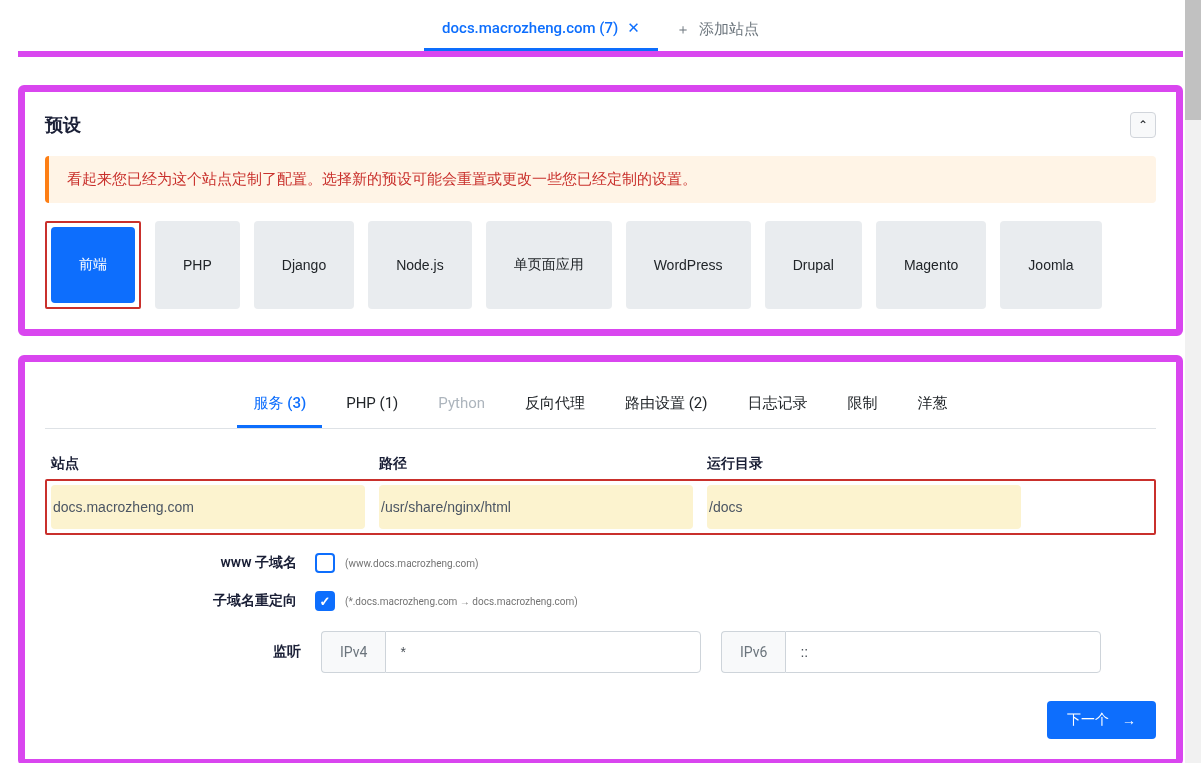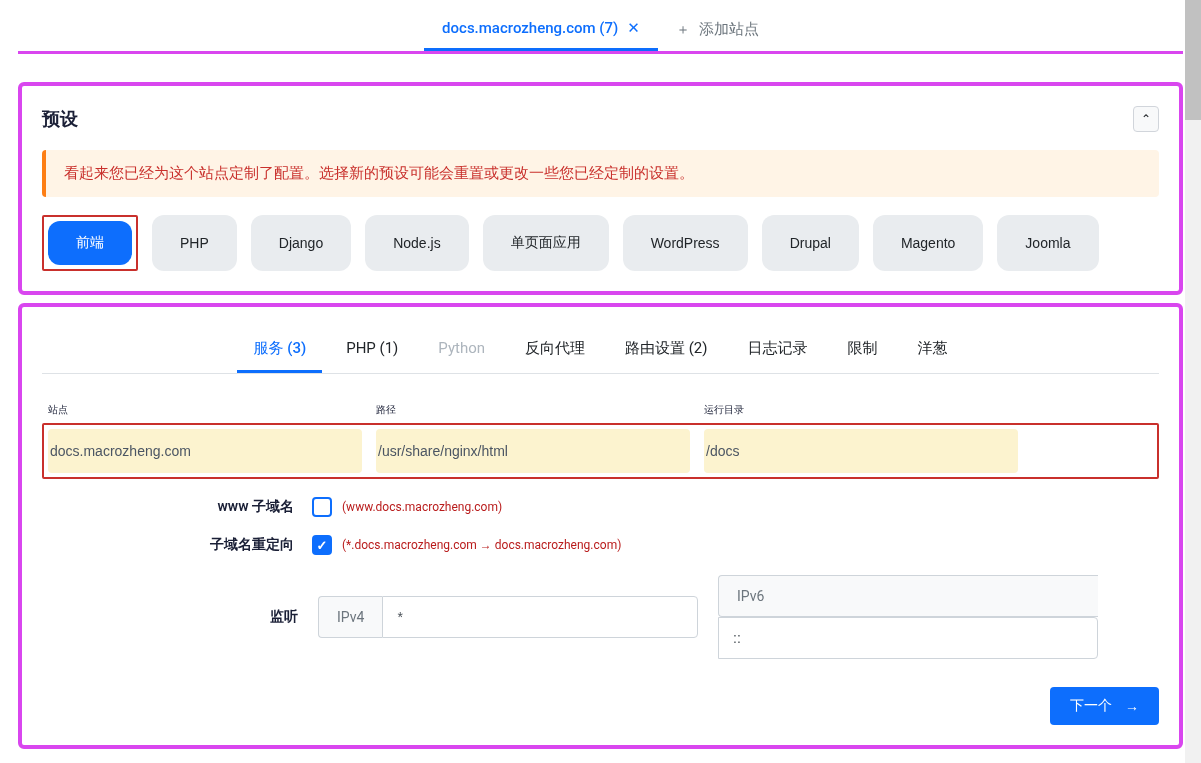--- a/index.html
+++ b/index.html
@@ -1,51 +1,51 @@
 <!DOCTYPE html>
 <html><head>
 <meta charset="utf-8">
 <style>
 * { box-sizing: border-box; margin: 0; padding: 0; }
 body { font-family: -apple-system, BlinkMacSystemFont, "Segoe UI", Roboto, "Helvetica Neue", Arial, sans-serif; background: #fff; color: #212529; font-size: 14px; }
 .page { width: 1185px; margin: 0 auto; padding: 0 10px; position: relative; }
 .scrollbar { position: fixed; right: 0; top: 0; width: 16px; height: 763px; background: #f1f1f1; }
 .scrollbar-thumb { width: 16px; height: 120px; background: #c1c1c1; position: absolute; top: 0; }
-.tabs-top { display: flex; align-items: center; justify-content: center; border-bottom: 3px solid #d946ef; padding: 8px 0 0 0; margin-bottom: 28px; }
+.tabs-top { display: flex; align-items: center; justify-content: center; border-bottom: 6px solid #d946ef; padding: 8px 0 0 0; margin-bottom: 28px; }
 .tab-top-item { padding: 11px 18px; font-size: 15px; color: #495057; cursor: pointer; display: flex; align-items: center; gap: 6px; }
 .tab-top-item.active { color: #0d6efd; border-bottom: 3px solid #0d6efd; font-weight: 500; }
 .tab-close { font-size: 15px; color: #0d6efd; margin-left: 3px; }
 .add-site { color: #6c757d; }
 .plus { font-size: 14px; margin-right: 3px; }
-.card { border: 4px solid #d946ef; border-radius: 6px; padding: 20px; margin-bottom: 8px; background: #fff; }
+.card { border: 7px solid #d946ef; border-radius: 6px; padding: 20px; margin-bottom: 19px; background: #fff; }
 .card-header { display: flex; justify-content: space-between; align-items: center; margin-bottom: 18px; }
 .card-title { font-size: 18px; font-weight: 700; color: #1a1f36; }
 .collapse-btn { width: 26px; height: 26px; border: 1px solid #d1d5db; border-radius: 4px; background: #f8f9fa; display: flex; align-items: center; justify-content: center; cursor: pointer; font-size: 12px; }
 .alert-warning { border-left: 4px solid #fd7e14; background: #fff4e6; color: #c9302c; padding: 14px 18px; border-radius: 4px; margin-bottom: 18px; font-size: 15px; }
 .preset-row { display: flex; flex-wrap: wrap; gap: 14px; }
-.preset-btn { padding: 13px 28px; border-radius: 12px; background: #e9ecef; color: #212529; border: none; font-size: 14px; cursor: pointer; }
+.preset-btn { padding: 29px 28px; border-radius: 4px; background: #e9ecef; color: #212529; border: none; font-size: 14px; cursor: pointer; }
 .preset-btn.active { background: #0d6efd; color: #fff; font-weight: 500; }
 .highlight-box { border: 2px solid #c9302c; display: inline-block; padding: 4px; border-radius: 2px; }
 .inner-tabs { display: flex; justify-content: center; border-bottom: 1px solid #dee2e6; margin-bottom: 26px; gap: 8px; }
 .inner-tab { padding: 12px 16px; font-size: 15px; color: #212529; cursor: pointer; white-space: nowrap; }
 .inner-tab.active { color: #0d6efd; border-bottom: 3px solid #0d6efd; font-weight: 500; }
 .inner-tab.disabled { color: #adb5bd; }
 .field-row { display: flex; gap: 14px; margin-bottom: 0; border: 2px solid #c9302c; padding: 4px; border-radius: 2px; }
 .labels-row { display: flex; gap: 14px; margin-bottom: 6px; padding: 0 6px; }
 .col1 { flex: 0 0 314px; }
 .col2 { flex: 0 0 314px; }
 .col3 { flex: 0 0 314px; }
-.label { font-size: 10px; font-weight: 400; color: #1a1f36; }
+.label { font-size: 14px; font-weight: 700; color: #1a1f36; }
 .input-yellow { width: 100%; padding: 14px 2px; background: #fcf3cf; border: none; border-radius: 4px; font-size: 14px; color: #4b5563; }
 .form-row { display: flex; align-items: center; margin-top: 18px; }
 .form-label { width: 270px; text-align: right; padding-right: 18px; font-size: 14px; font-weight: 600; color: #1a1f36; }
 .checkbox-wrap { display: flex; align-items: center; gap: 10px; }
 .checkbox-box { width: 20px; height: 20px; border: 2px solid #0d6efd; border-radius: 4px; background: #fff; display: flex; align-items: center; justify-content: center; cursor: pointer; }
 .checkbox-box.checked { background: #0d6efd; color: #fff; font-size: 13px; font-weight: bold; }
-.hint-text { color: #b91c1c; font-size: 12px; }
+.hint-text { color: #737373; font-size: 10px; }
 .listen-row { display: flex; align-items: center; gap: 20px; margin-top: 20px; }
 .listen-label { width: 256px; text-align: right; font-size: 14px; font-weight: 600; color: #1a1f36; }
 .listen-group { display: flex; align-items: stretch; flex: 1; }
 .listen-prefix { padding: 12px 18px; background: #f8f9fa; border: 1px solid #ced4da; border-right: none; border-radius: 4px 0 0 4px; color: #6c757d; font-size: 14px; }
 .listen-input { padding: 12px 14px; border: 1px solid #ced4da; border-radius: 0 4px 4px 0; font-size: 14px; color: #495057; flex: 1; }
 .footer-row { display: flex; justify-content: flex-end; margin-top: 28px; }
 .next-btn { background: #0d6efd; color: #fff; border: none; padding: 10px 20px; border-radius: 4px; font-size: 14px; cursor: pointer; display: flex; align-items: center; gap: 13px; }
 .arrow { font-size: 14px; }
 </style>
 </head>
@@ -128,21 +128,21 @@
         <span class="hint-text">(*.docs.macrozheng.com → docs.macrozheng.com)</span>
       </div>
     </div>
 
     <div class="listen-row">
       <div class="listen-label">监听</div>
       <div class="listen-group" style="max-width:380px;">
         <div class="listen-prefix">IPv4</div>
         <input class="listen-input" value="*" style="">
       </div>
-      <div class="listen-group" style="max-width:380px;flex-direction:column;">
+      <div class="listen-group" style="max-width:380px;">
         <div class="listen-prefix">IPv6</div>
         <input class="listen-input" value="::" style="">
       </div>
     </div>
 
     <div class="footer-row">
       <button class="next-btn">
         <span>下一个</span>
         <span class="arrow">→</span>
       </button>

